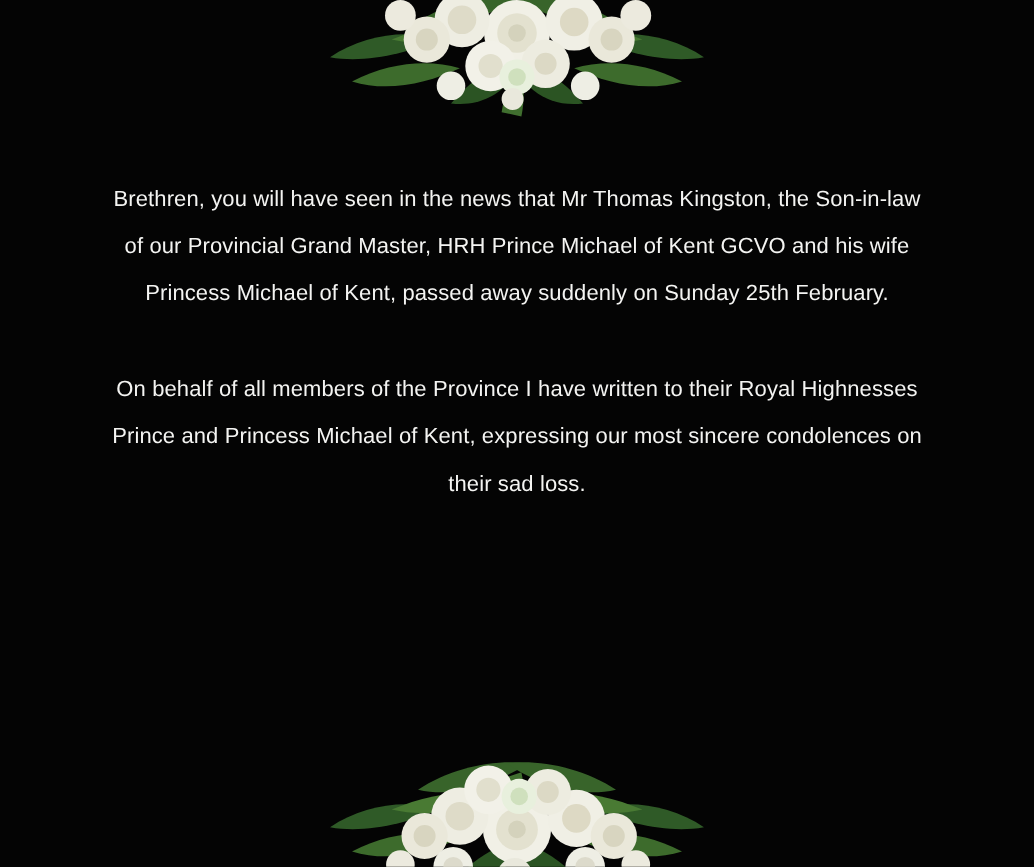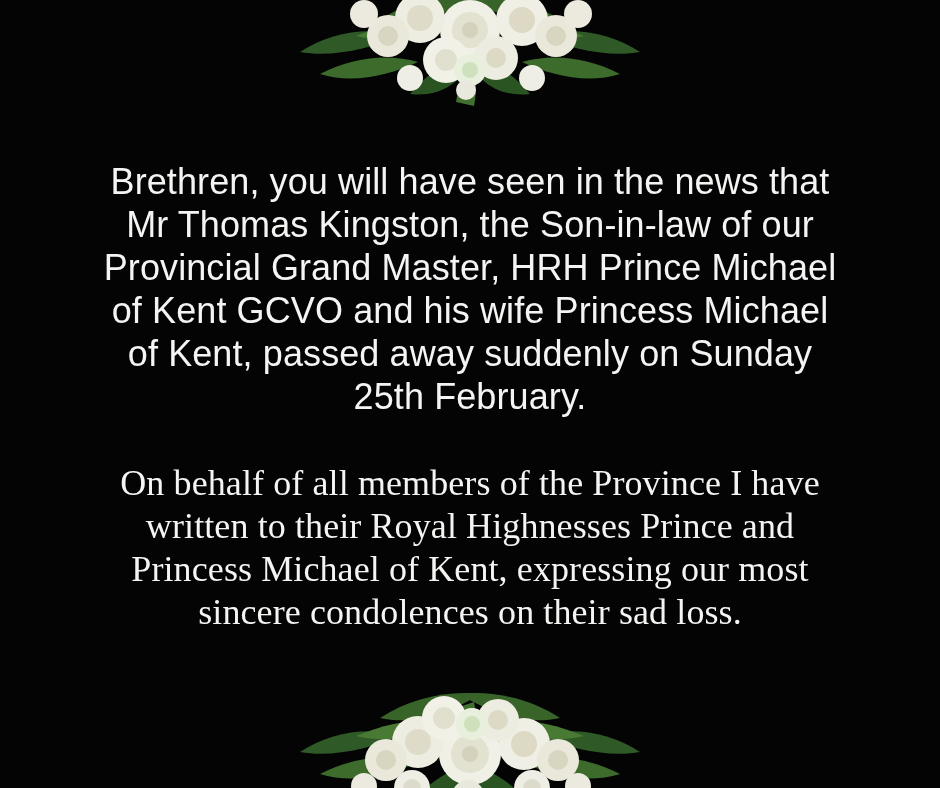--- a/index.html
+++ b/index.html
@@ -47,33 +47,32 @@
     position: absolute;
     top: 160px;
     left: 0;
     width: 940px;
     padding: 0 70px;
     box-sizing: border-box;
     text-align: center;
     color: #f2f2f0;
   }
   .para {
-    font-size: 36px;
+    font-size: 20px;
     line-height: 43px;
     font-weight: 400;
     letter-spacing: 0.1px;
     margin: 0 0 44px 0;
     color: #f4f4f2;
   }
   .para.p1 {
     padding: 0 28px;
   }
   .para.p2 {
     padding: 0 14px;
-    font-family: Liberation Serif, serif;
   }
   .signature {
     font-size: 25px;
     line-height: 36px;
     letter-spacing: 0.1px;
     margin: 0;
     color: #f4f4f2;
   }
 </style>
 </head>

